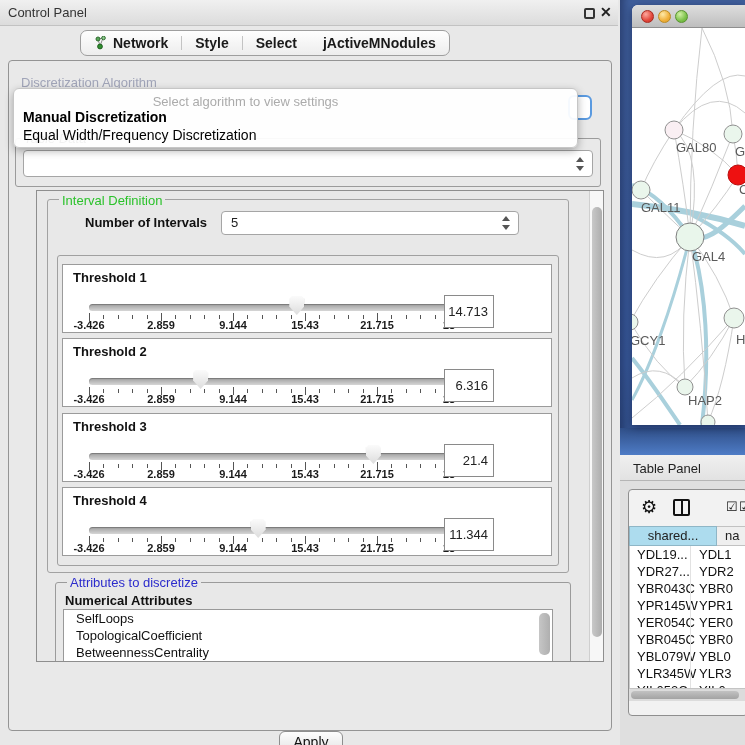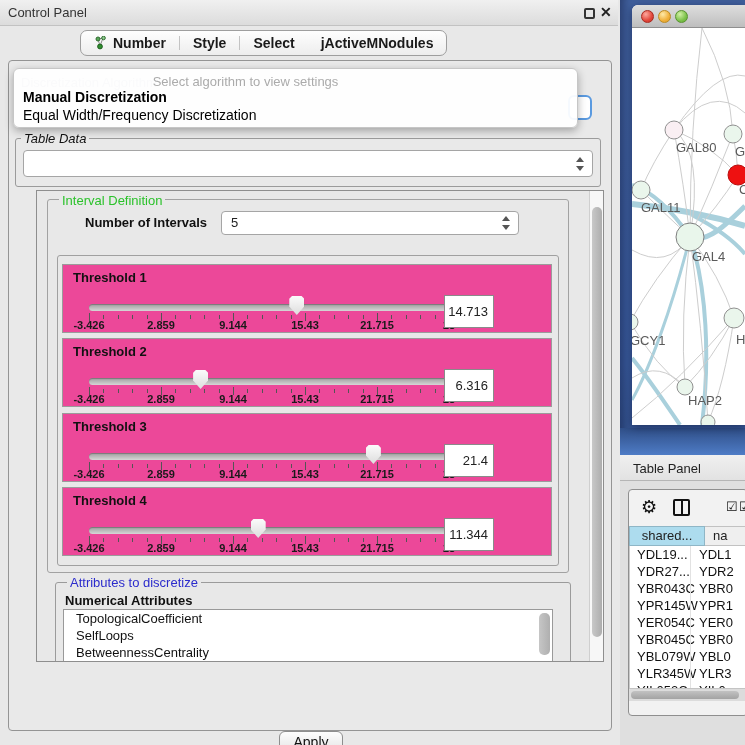--- a/index.html
+++ b/index.html
@@ -27,40 +27,40 @@
   .frame { position:absolute; border:1px solid #9B9B9B; border-radius:3px; }
   .td-label { left:12px; top:70px; color:#111;font-style:italic; }
   .td-frame { left:6px; top:77px; width:586px; height:49px; }
   .combo { left:14px; top:89px; width:570px; height:27px; background:#fff; border:1px solid #A5A5A5; border-radius:4px; font-size:14px; line-height:25px; padding-left:9px; color:#111; }
   .spin { position:absolute; right:7px; top:50%; transform:translateY(-50%); width:9px; height:14px; }
   .spin:before, .spin:after { content:""; position:absolute; left:0; border-left:4.5px solid transparent; border-right:4.5px solid transparent; }
   .spin:before { top:0; border-bottom:5px solid #555; }
   .spin:after { bottom:0; border-top:5px solid #555; }
 
   
-  .popup { left:13px; top:68px; width:565px; height:60px; background:rgba(255,255,255,0.94); border:1px solid #C6C6C6; border-radius:6px; box-shadow:0 3px 8px rgba(0,0,0,0.30); z-index:30; }
+  .popup { left:13px; top:88px; width:565px; height:60px; background:rgba(255,255,255,0.94); border:1px solid #C6C6C6; border-radius:6px; box-shadow:0 3px 8px rgba(0,0,0,0.30); z-index:30; }
   .popup-placeholder { text-align:center; padding:5px 100px 0 0; font-size:13px; color:#ABABAB; height:19px; }
   .popup-opt { font-size:14px; padding-left:9px; line-height:18px; color:#000; }
   .popup-opt.bold { font-weight:bold; }
   .combo-focus-sliver { left:568px; top:95px; width:24px; height:25px; background:#fff; border:2px solid #5A9AE0; border-radius:6px; z-index:25; }
 
   
   .scrollpane { left:36px; top:190px; width:568px; height:472px; border:1px solid #8E8E8E; background:#E8E8E8; overflow:hidden; z-index:5; }
   .sp-label { background:#E8E8E8; }
   .vscroll { position:absolute; right:0; top:0; bottom:0; width:14px; background:#F7F7F7; border-left:1px solid #CFCFCF; }
   .vscroll .thumb-v { position:absolute; left:2px; width:10px; border-radius:5px; background:linear-gradient(90deg,#C8C8C8,#ADADAD); }
 
   .interval-label { left:22px; top:2px; color:#2BC22B; }
   .interval-frame { left:10px; top:8px; width:522px; height:374px; }
   .numint-label { left:48px; top:24px; font-size:13px; font-weight:bold; color:#111; }
   .numint-spinner { left:184px; top:20px; width:298px; height:24px; background:#fff; border:1px solid #A5A5A5; border-radius:4px; font-size:13px; line-height:22px; padding-left:9px; }
   .thr-label { left:30px; top:57px; color:#2B2BCC; }
   .thr-frame { left:20px; top:64px; width:502px; height:311px; border-color:#A0A0A0; }
 
-  .t-box { position:absolute; left:25px; width:490px; height:69px; border:1px solid #9B9B9B; background:#ec4899; }
+  .t-box { position:absolute; left:25px; width:490px; height:69px; border:1px solid #9B9B9B; background:#ffffff; }
   .t-label { position:absolute; left:10px; top:5px; font-size:13px; font-weight:bold; color:#111; }
   .t-track { position:absolute; left:26px; top:39px; width:360px; height:7px; border-radius:4px; background:linear-gradient(#9E9E9E,#D6D6D6); box-shadow:inset 0 1px 1px rgba(0,0,0,.25); }
   .thumb { position:absolute; top:31px; width:15px; height:19px; background:linear-gradient(#FBFBFB,#DDDDDD); clip-path:polygon(18% 0,82% 0,100% 14%,100% 55%,50% 100%,0 55%,0 14%); filter:drop-shadow(0 0 1px #777); z-index:3; }
   .ticks { position:absolute; left:26px; top:48px; width:361px; height:9px; }
   .tick { position:absolute; top:2px; width:1px; height:4px; background:#555; }
   .tick.major { top:0; height:8px; }
   .tlabels { position:absolute; left:0; top:54px; width:100%; height:13px; }
   .tlabels span { position:absolute; transform:translateX(-50%); font-size:11px; font-weight:bold; color:#1A1A1A; white-space:nowrap; }
   .t-value { position:absolute; left:381px; top:30px; width:50px; height:33px; background:#fff; border:1px solid #8A8A8A; font-size:13px; text-align:right; line-height:31px; padding-right:5px; }
 
@@ -89,21 +89,21 @@
   .tp-bar { left:620px; top:455px; width:125px; height:26px; background:linear-gradient(#F0F0F0,#E2E2E2); border-bottom:1px solid #B5B5B5; }
   .tp-title { left:633px; top:461px; font-size:13px; color:#222; }
   .tp-bg { left:620px; top:481px; width:125px; height:264px; background:#DFDFDF; }
   .tp-panel { left:628px; top:489px; width:120px; height:227px; background:#F2F2F2; border:1px solid #8F8F8F; border-radius:4px; overflow:hidden; }
   .tp-toolbar { position:relative; height:36px; }
   .gear-icon { position:absolute; left:12px; top:7px; font-size:18px; color:#111; line-height:20px; }
   .split-icon { position:absolute; left:44px; top:9px; width:17px; height:17px; border:2px solid #111; border-radius:2px; }
   .split-icon:before { content:""; position:absolute; left:50%; top:0; bottom:0; width:2px; background:#111; transform:translateX(-50%); }
   .check-icon { position:absolute; top:9px; font-size:13px; color:#111; }
   .tp-header { position:relative; height:20px; display:flex; }
-  .tp-h1 { width:76px; background:#ADDCEE; border:1px solid #8FB6C6; font-size:13px; text-align:center; line-height:18px; color:#222; }
+  .tp-h1 { width:88px; background:#ADDCEE; border:1px solid #8FB6C6; font-size:13px; text-align:center; line-height:18px; color:#222; }
   .tp-h2 { flex:1; background:#EFEFEF; border:1px solid #C2C2C2; border-left:none; font-size:13px; line-height:18px; padding-left:8px; color:#222; }
   .tp-rows { position:relative; height:142px; background:#fff; overflow:hidden; border-left:1px solid #C9C9C9; }
   .tp-row { display:flex; height:17px; font-size:13px; line-height:17px; color:#111; }
   .tp-c1 { width:60px; padding-left:7px; }
   .tp-c2 { flex:1; padding-left:8px; border-left:1px solid #E2E2E2; }
   .tp-hscroll { position:relative; height:13px; background:#DCDCDC; border-top:1px solid #C4C4C4; }
   .tp-hthumb { position:absolute; left:2px; top:2px; width:108px; height:8px; border-radius:4px; background:linear-gradient(#C2C2C2,#A3A3A3); }
 </style>
 </head>
 <body>
@@ -117,21 +117,21 @@
 <div class="abs tabbar">
   <div class="tab">
     <svg class="net-icon" viewBox="0 0 13 14">
       <line x1="4" y1="3" x2="9" y2="2" stroke="#8A8A8A"></line>
         <line x1="4" y1="3" x2="6" y2="10" stroke="#8A8A8A"></line>
         <line x1="9" y1="2" x2="6" y2="10" stroke="#8A8A8A"></line>
       <circle cx="4" cy="3" r="2" fill="#57A557" stroke="#2E6B2E"></circle>
         <circle cx="9.5" cy="2" r="1.8" fill="#8CC98C" stroke="#2E6B2E"></circle>
         <circle cx="6" cy="10.5" r="2.4" fill="#2F8F2F" stroke="#1F5F1F"></circle>
     </svg>
-    <span>Number</span>
+    <span>Network</span>
   </div>
   <div class="tabsep"></div>
   <div class="tab">
       <span>Style</span>
     </div>
   <div class="tabsep"></div>
   <div class="tab">
       <span>Select</span>
     </div>
   <div class="tab">
@@ -330,22 +330,22 @@
         <span style="left: 314px;">21.715</span>
         <span style="left: 386px;">28</span>
       </div>
     <div class="t-value">11.344</div>
   </div>
 
   <div class="abs frame attr-frame"></div>
   <div class="group-label sp-label attr-label" style="color:#2B2BCC;">Attributes to discretize</div>
   <div class="abs numattr-label">Numerical Attributes</div>
   <div class="abs attr-list">
+    <div class="attr-item">SelfLoops</div>
     <div class="attr-item">TopologicalCoefficient</div>
-    <div class="attr-item">SelfLoops</div>
     <div class="attr-item">BetweennessCentrality</div>
     <div class="attr-scroll"></div>
   </div>
 
   <div class="vscroll">
     <div class="thumb-v" style="top:16px; height:430px;"></div>
   </div>
 </div>
 
 <div class="abs combo-focus-sliver"></div>

